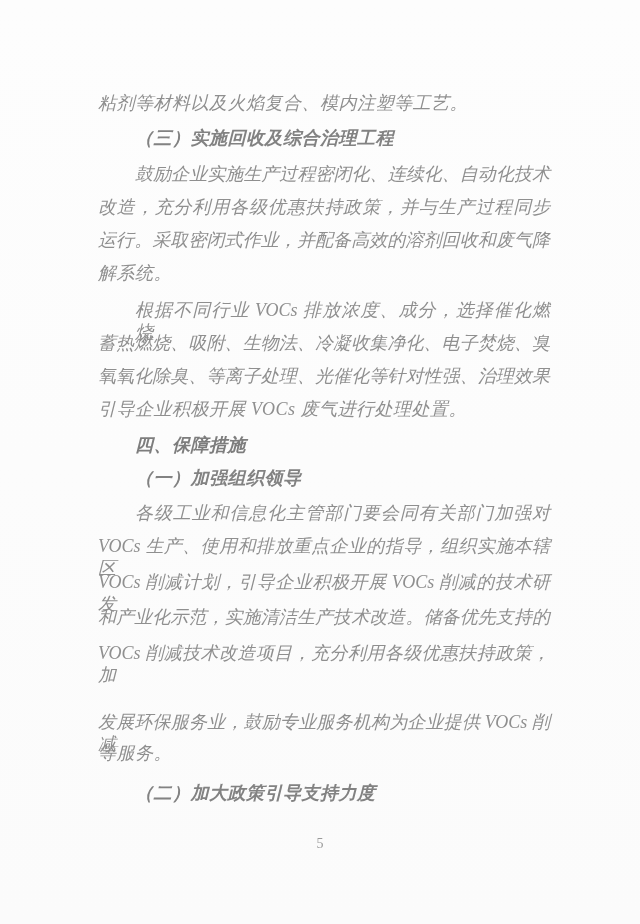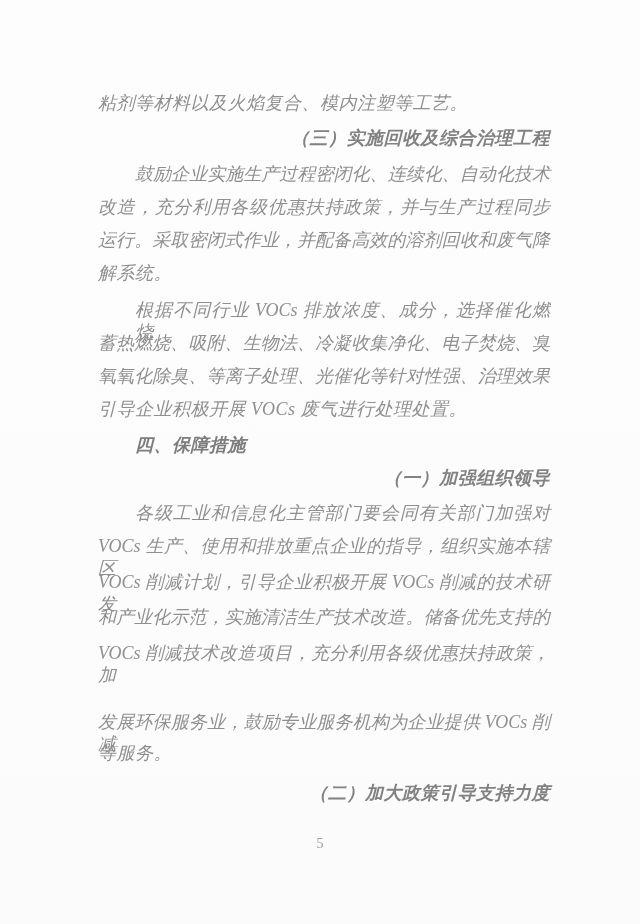--- a/index.html
+++ b/index.html
@@ -37,21 +37,20 @@
   .line.fill {
     white-space: normal;
     text-align: justify;
     text-align-last: justify;
     text-justify: inter-character;
     letter-spacing: 0;
   }
   .line.heading {
     font-weight: 600;
     color: #828282;
-    text-align: right;
   }
   .line.heading-1 {
     font-weight: 700;
     color: #7d7d7d;
   }
   .page-number {
     position: absolute;
     top: 836px;
     left: 0;
     width: 100%;

